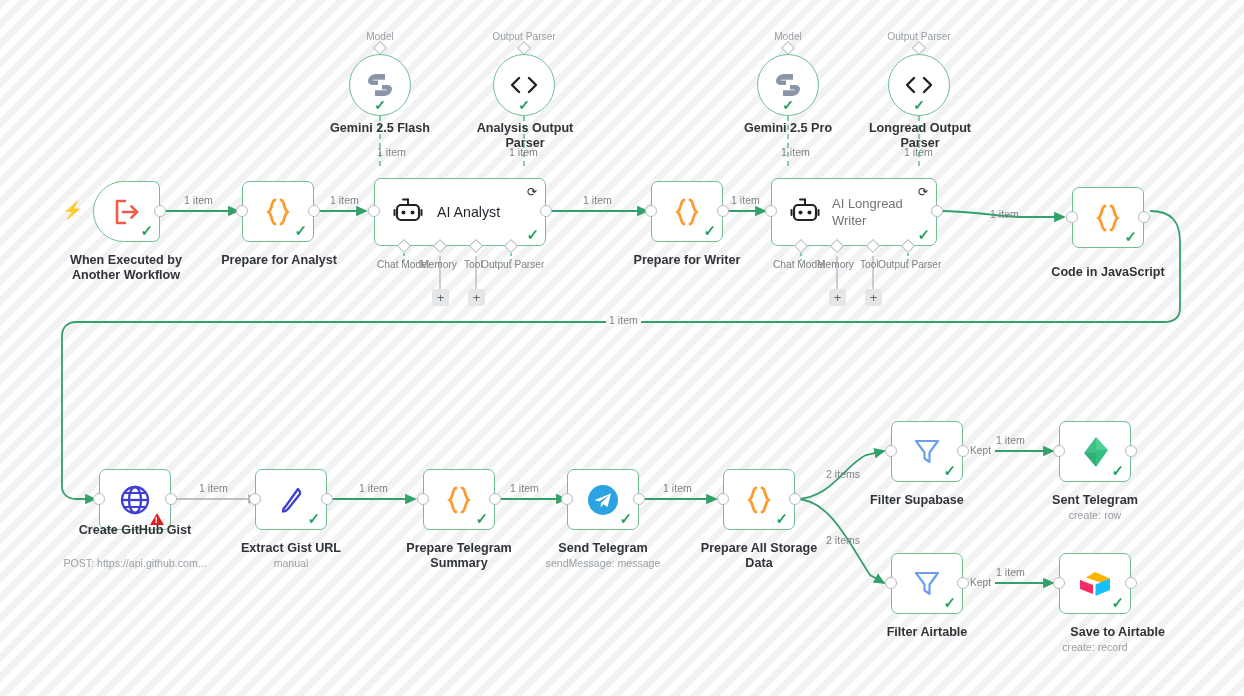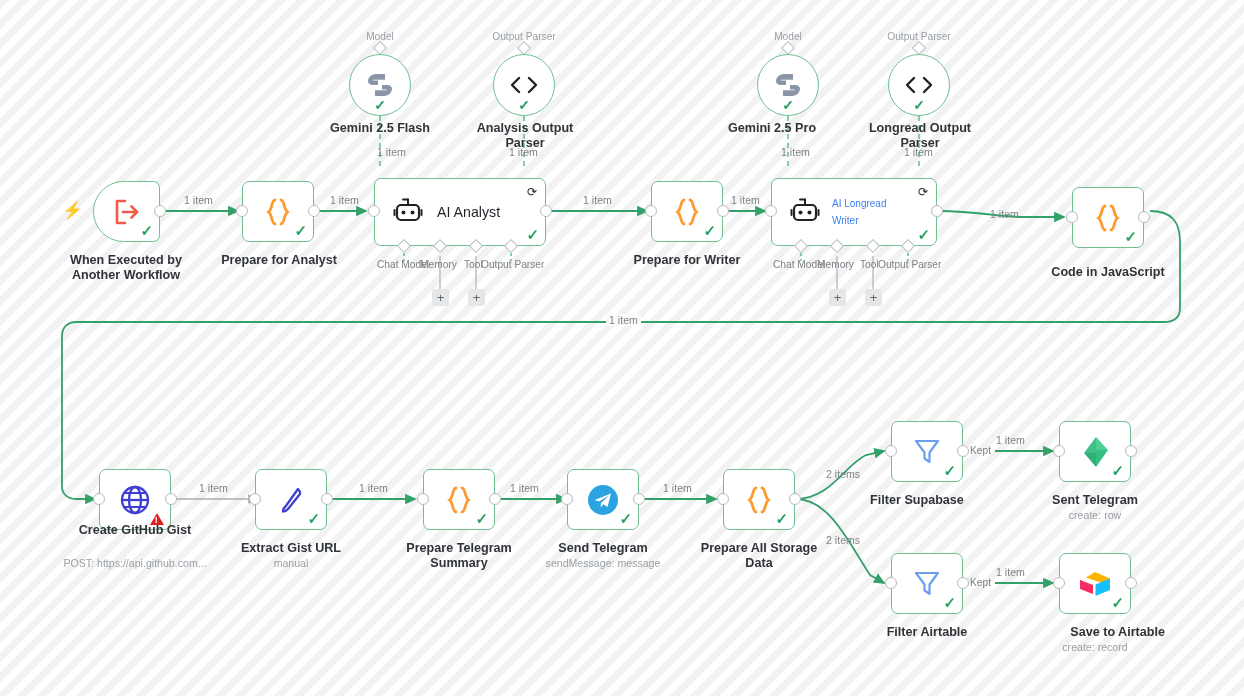--- a/index.html
+++ b/index.html
@@ -231,21 +231,21 @@
     <svg class="icon" width="30" height="22" viewBox="0 0 30 22">
       <path d="M10,4 L3,11 L10,18" stroke="#1f2327" stroke-width="2.4" fill="none" stroke-linecap="round" stroke-linejoin="round"></path>
       <path d="M20,4 L27,11 L20,18" stroke="#1f2327" stroke-width="2.4" fill="none" stroke-linecap="round" stroke-linejoin="round"></path>
     </svg>
     <span class="chk">✓</span>
   </div>
 
   <div class="nlabel" style="left:310px; top:121px; width:140px;">Gemini 2.5 Flash</div>
   <div class="nlabel" style="left:455px; top:121px; width:140px;">Analysis Output
 Parser</div>
-  <div class="nlabel" style="left:702px; top:121px; width:140px;">Gemini 2.5 Pro</div>
+  <div class="nlabel" style="left:718px; top:121px; width:140px;">Gemini 2.5 Pro</div>
   <div class="nlabel" style="left:850px; top:121px; width:140px;">Longread Output
 Parser</div>
 
   <div class="edgelabel" style="left:377px; top:146px;">1 item</div>
   <div class="edgelabel" style="left:509px; top:146px;">1 item</div>
   <div class="edgelabel" style="left:781px; top:146px;">1 item</div>
   <div class="edgelabel" style="left:904px; top:146px;">1 item</div>
 
   <div class="bolt" style="left:62px; top:202px;">⚡</div>
 
@@ -317,21 +317,21 @@
   <div class="node wide" style="left:771px; top:178px; width:166px; height:68px; justify-content:flex-start; padding-left:18px;">
     <svg class="icon" width="30" height="28" viewBox="0 0 30 28">
       <path d="M15,1.5 L15,6" stroke="#1f2327" stroke-width="2" stroke-linecap="round"></path>
       <path d="M10,1.5 L15,1.5" stroke="#1f2327" stroke-width="2" stroke-linecap="round"></path>
       <rect x="4" y="7" width="22" height="15" rx="4" stroke="#1f2327" stroke-width="2.2" fill="none"></rect>
       <circle cx="10.5" cy="14.5" r="2" fill="#1f2327"></circle>
       <circle cx="19.5" cy="14.5" r="2" fill="#1f2327"></circle>
       <path d="M1.5,12 L1.5,17" stroke="#1f2327" stroke-width="2" stroke-linecap="round"></path>
       <path d="M28.5,12 L28.5,17" stroke="#1f2327" stroke-width="2" stroke-linecap="round"></path>
     </svg>
-    <span style="margin-left:12px; font-size:10px; color:#3b82f6; white-space:pre-line; line-height:17px;">AI Longread
+    <span style="margin-left:12px; font-size:13px; color:#737373; white-space:pre-line; line-height:17px;">AI Longread
 Writer</span>
     <span class="retry">⟳</span>
     <span class="chk">✓</span>
   </div>
   <div class="port" style="left:765px; top:205px;"></div>
   <div class="port" style="left:931px; top:205px;"></div>
   <div class="edgelabel" style="left:731px; top:194px;">1 item</div>
 
   <div class="diamond" style="left:796px; top:241px;"></div>
   <div class="diamond" style="left:832px; top:241px;"></div>

